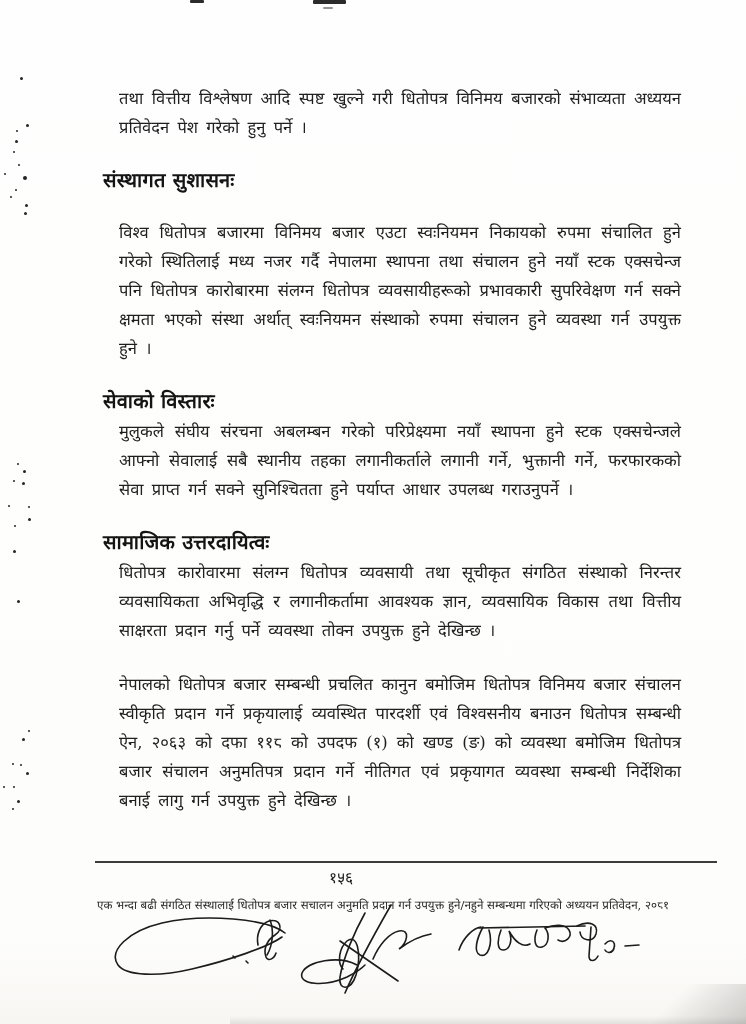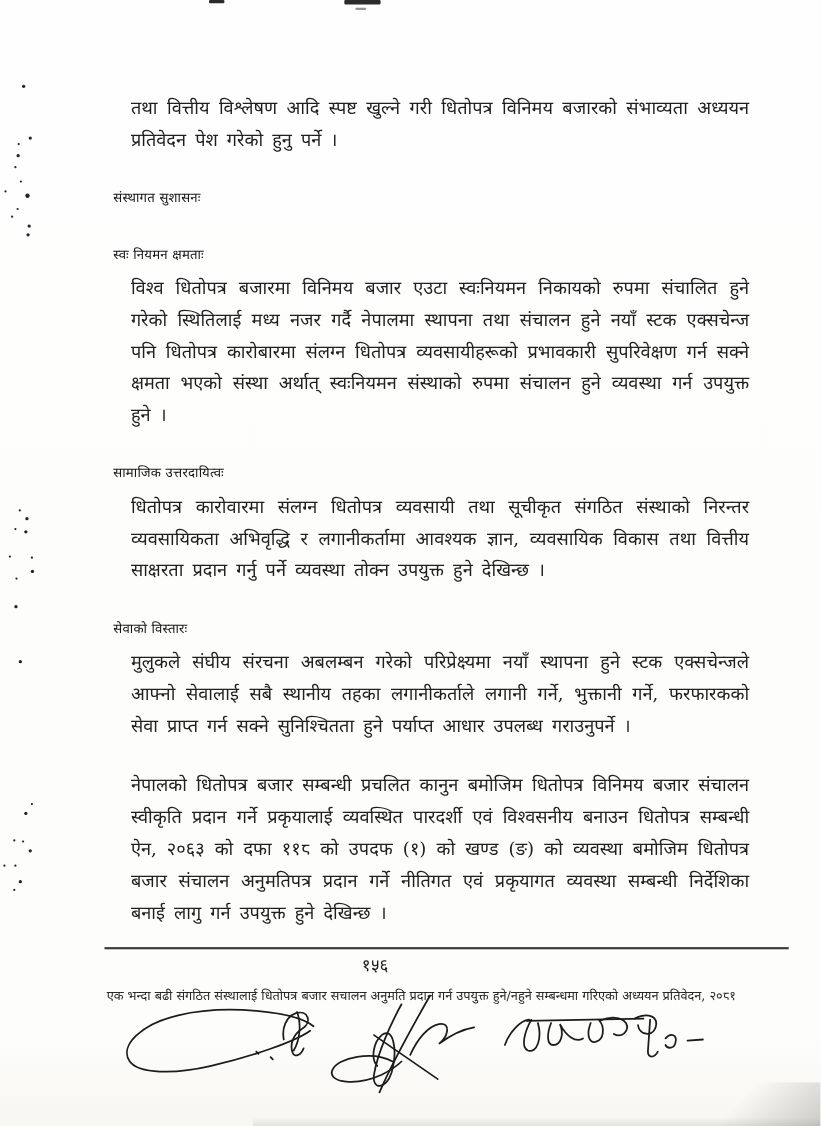--- a/index.html
+++ b/index.html
@@ -26,22 +26,22 @@
   }
   .para {
     text-align: justify;
     word-spacing: 3px;
     margin-bottom: 25px;
     color: #1f1f1f;
     margin-left: 16px;
   }
   .section { margin-bottom: 25px; }
   .section h3 {
-    font-size: 12px;
-    font-weight: 400;
+    font-size: 20px;
+    font-weight: 700;
     line-height: 26px;
     margin-bottom: 3px;
     color: #141414;
     letter-spacing: 0.2px;
   }
   
   .rule {
     position: absolute;
     left: 95px; top: 861px;
     width: 622px; height: 2px;
@@ -90,32 +90,31 @@
 
   <div class="content">
 
     <p class="para">तथा वित्तीय विश्लेषण आदि स्पष्ट खुल्ने गरी धितोपत्र विनिमय बजारको संभाव्यता अध्ययन प्रतिवेदन पेश गरेको हुनु पर्ने ।</p>
 
     <div class="section">
       <h3>संस्थागत सुशासनः</h3>
     </div>
 
     <div class="section">
-      <h3>स्वः नियमन क्षमताः</h3>
       <p class="para">विश्व धितोपत्र बजारमा विनिमय बजार एउटा स्वःनियमन निकायको रुपमा संचालित हुने गरेको स्थितिलाई मध्य नजर गर्दै नेपालमा स्थापना तथा संचालन हुने नयाँ स्टक एक्सचेन्ज पनि धितोपत्र कारोबारमा संलग्न धितोपत्र व्यवसायीहरूको प्रभावकारी सुपरिवेक्षण गर्न सक्ने क्षमता भएको संस्था अर्थात् स्वःनियमन संस्थाको रुपमा संचालन हुने व्यवस्था गर्न उपयुक्त हुने ।</p>
+    </div>
+
+    <div class="section">
+      <h3>सेवाको विस्तारः</h3>
+      <p class="para">मुलुकले संघीय संरचना अबलम्बन गरेको परिप्रेक्ष्यमा नयाँ स्थापना हुने स्टक एक्सचेन्जले आफ्नो सेवालाई सबै स्थानीय तहका लगानीकर्ताले लगानी गर्ने, भुक्तानी गर्ने, फरफारकको सेवा प्राप्त गर्न सक्ने सुनिश्चितता हुने पर्याप्त आधार उपलब्ध गराउनुपर्ने ।</p>
     </div>
 
     <div class="section">
       <h3>सामाजिक उत्तरदायित्वः</h3>
       <p class="para">धितोपत्र कारोवारमा संलग्न धितोपत्र व्यवसायी तथा सूचीकृत संगठित संस्थाको निरन्तर व्यवसायिकता अभिवृद्धि र लगानीकर्तामा आवश्यक ज्ञान, व्यवसायिक विकास तथा वित्तीय साक्षरता प्रदान गर्नु पर्ने व्यवस्था तोक्न उपयुक्त हुने देखिन्छ ।</p>
-    </div>
-
-    <div class="section">
-      <h3>सेवाको विस्तारः</h3>
-      <p class="para">मुलुकले संघीय संरचना अबलम्बन गरेको परिप्रेक्ष्यमा नयाँ स्थापना हुने स्टक एक्सचेन्जले आफ्नो सेवालाई सबै स्थानीय तहका लगानीकर्ताले लगानी गर्ने, भुक्तानी गर्ने, फरफारकको सेवा प्राप्त गर्न सक्ने सुनिश्चितता हुने पर्याप्त आधार उपलब्ध गराउनुपर्ने ।</p>
     </div>
 
     <div class="section">
       <p class="para">नेपालको धितोपत्र बजार सम्बन्धी प्रचलित कानुन बमोजिम धितोपत्र विनिमय बजार संचालन स्वीकृति प्रदान गर्ने प्रकृयालाई व्यवस्थित पारदर्शी एवं विश्वसनीय बनाउन धितोपत्र सम्बन्धी ऐन, २०६३ को दफा ११८ को उपदफ (१) को खण्ड (ङ) को व्यवस्था बमोजिम धितोपत्र बजार संचालन अनुमतिपत्र प्रदान गर्ने नीतिगत एवं प्रकृयागत व्यवस्था सम्बन्धी निर्देशिका बनाई लागु गर्न उपयुक्त हुने देखिन्छ ।</p>
     </div>
 
   </div>
 
   <div class="rule"></div>
 

